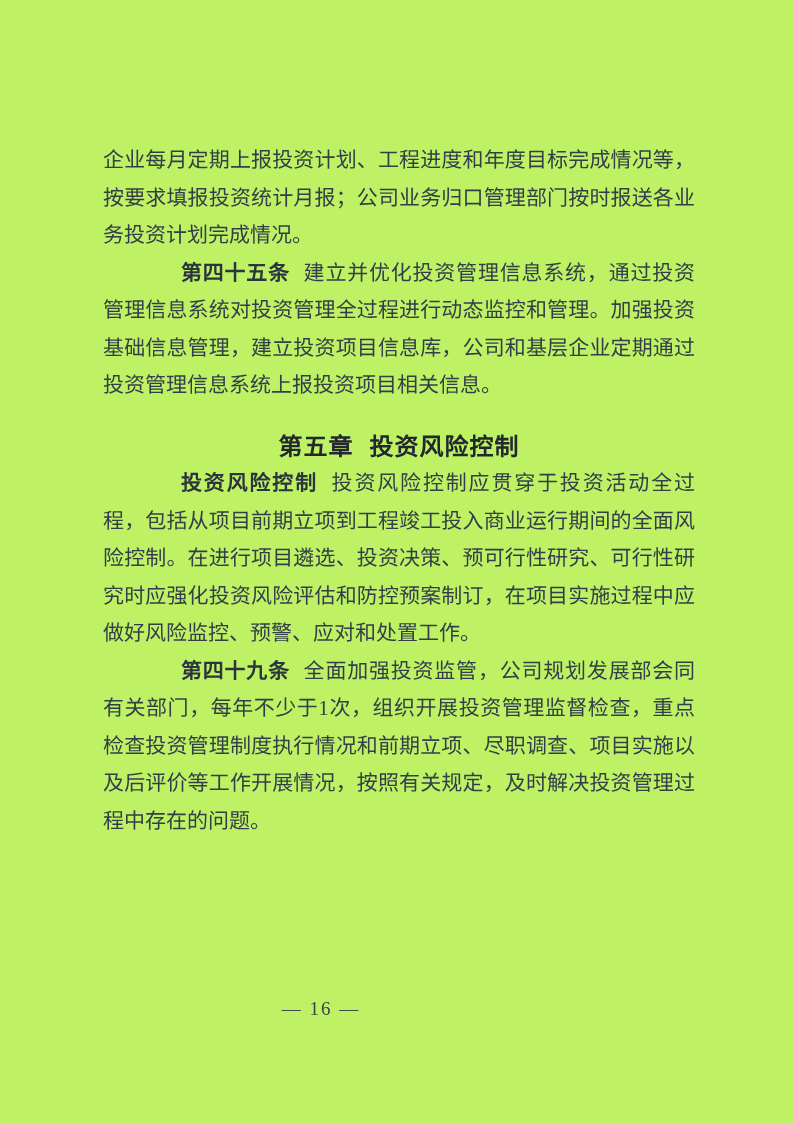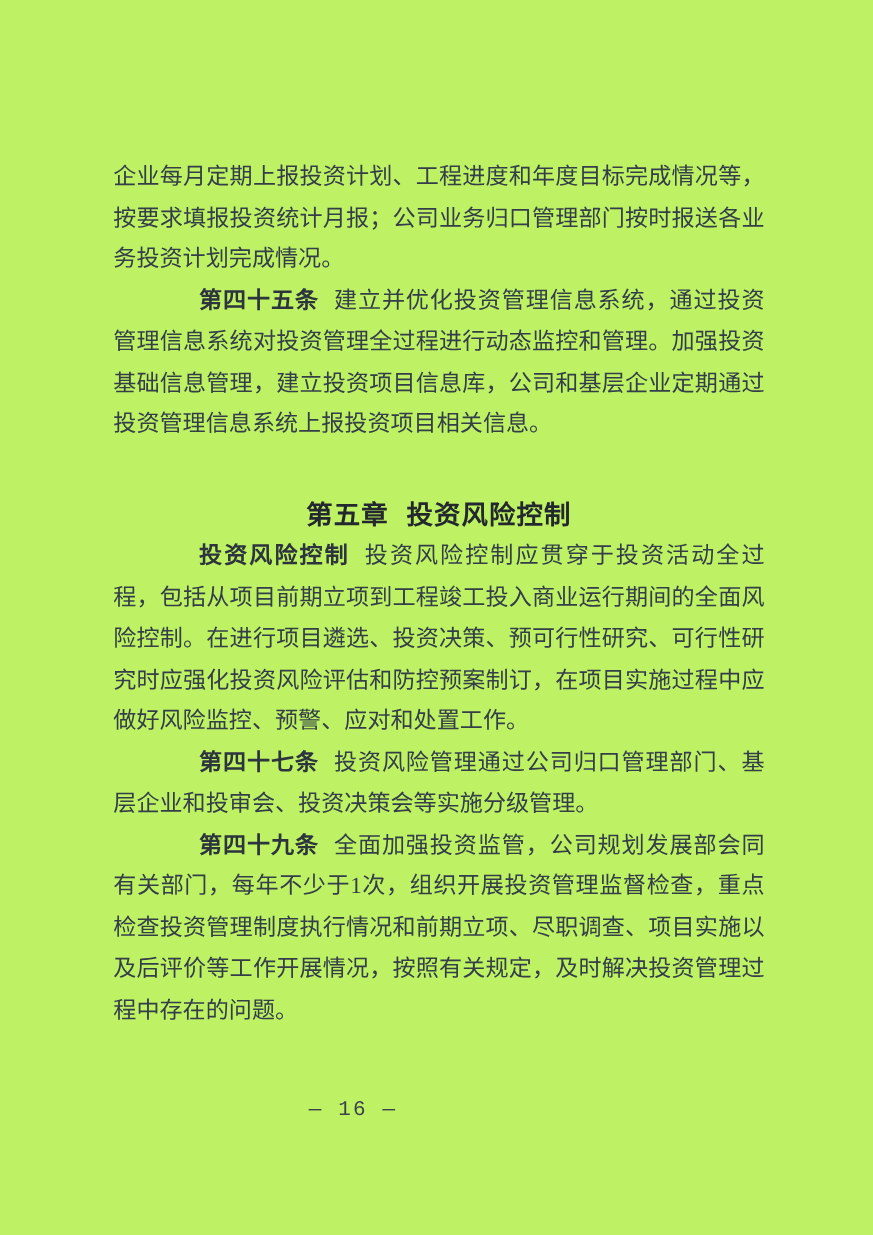--- a/index.html
+++ b/index.html
@@ -40,21 +40,21 @@
   p.article {
     text-indent: 2em;
   }
   .article-label {
     font-weight: 700;
     color: #2c343d;
     margin-right: 0.65em;
     margin-left: 36px;
   }
   h2.chapter {
-    margin: 45px 0 0 0;
+    margin: 23px 0 0 0;
     padding: 0;
     text-align: center;
     text-indent: 0;
     font-family: "Liberation Sans", "DejaVu Sans", sans-serif;
     font-weight: 700;
     font-size: 24px;
     line-height: 37.5px;
     color: #23282e;
     letter-spacing: 1px;
   }
@@ -64,21 +64,20 @@
   .page-number {
     position: absolute;
     left: 0;
     top: 997px;
     width: 642px;
     text-align: center;
     font-size: 19px;
     line-height: 24px;
     color: #3a434c;
     letter-spacing: 2px;
-    font-family: Liberation Mono, monospace;
   }
 </style>
 </head>
 <body>
 
 <div class="page">
   <div class="content">
 
     <p class="para">企业每月定期上报投资计划、工程进度和年度目标完成情况等，按要求填报投资统计月报；公司业务归口管理部门按时报送各业务投资计划完成情况。</p>
 
@@ -87,23 +86,20 @@
     </p>
 
     <h2 class="chapter">
       <span class="chapter-label">第五章</span><span>投资风险控制</span>
     </h2>
 
     <p class="para article">
       <span class="article-label">投资风险控制</span><span>投资风险控制应贯穿于投资活动全过程，包括从项目前期立项到工程竣工投入商业运行期间的全面风险控制。在进行项目遴选、投资决策、预可行性研究、可行性研究时应强化投资风险评估和防控预案制订，在项目实施过程中应做好风险监控、预警、应对和处置工作。</span>
     </p>
 
-    <p class="para article">
-      <span class="article-label">第四十七条</span><span>投资风险管理通过公司归口管理部门、基层企业和投审会、投资决策会等实施分级管理。</span>
-    </p>
 
     <p class="para article">
       <span class="article-label">第四十九条</span><span>全面加强投资监管，公司规划发展部会同有关部门，每年不少于1次，组织开展投资管理监督检查，重点检查投资管理制度执行情况和前期立项、尽职调查、项目实施以及后评价等工作开展情况，按照有关规定，及时解决投资管理过程中存在的问题。</span>
     </p>
 
 
   </div>
 
   <div class="page-number">— 16 —</div>
 </div>

